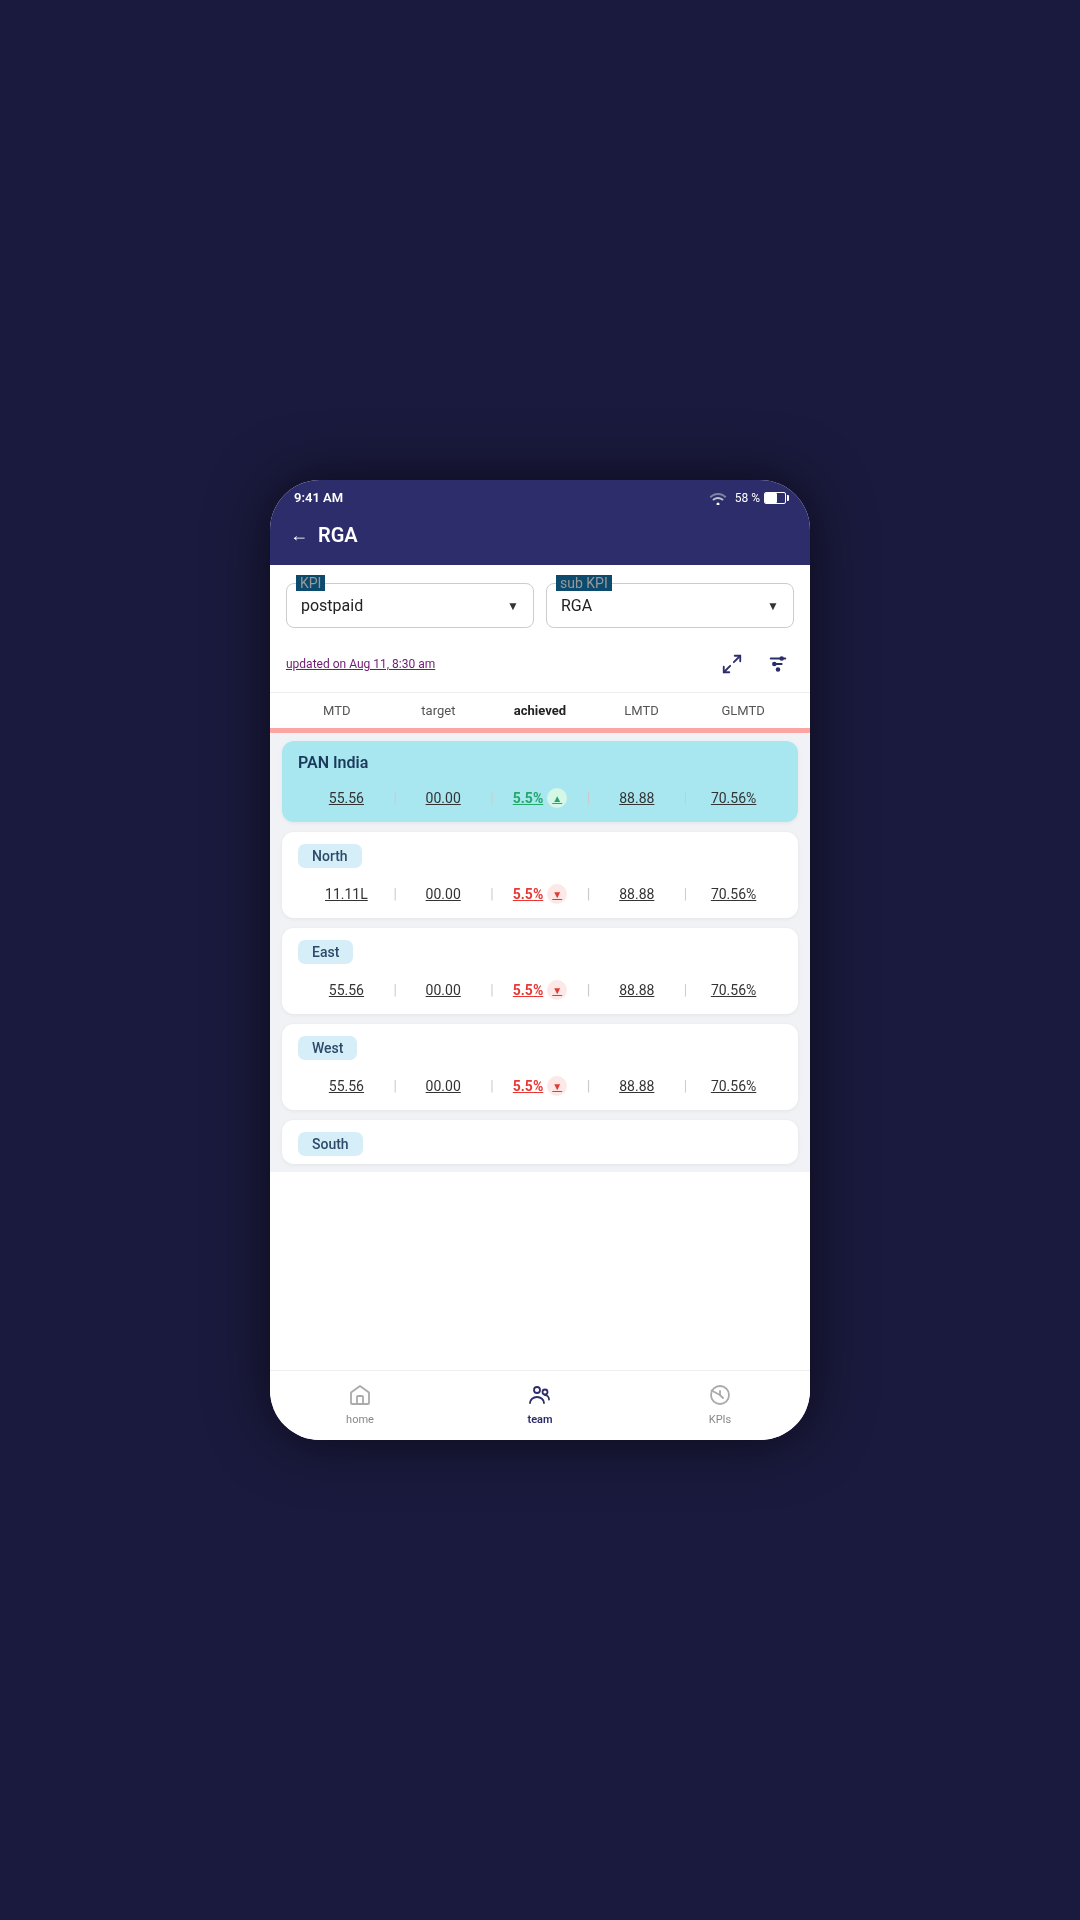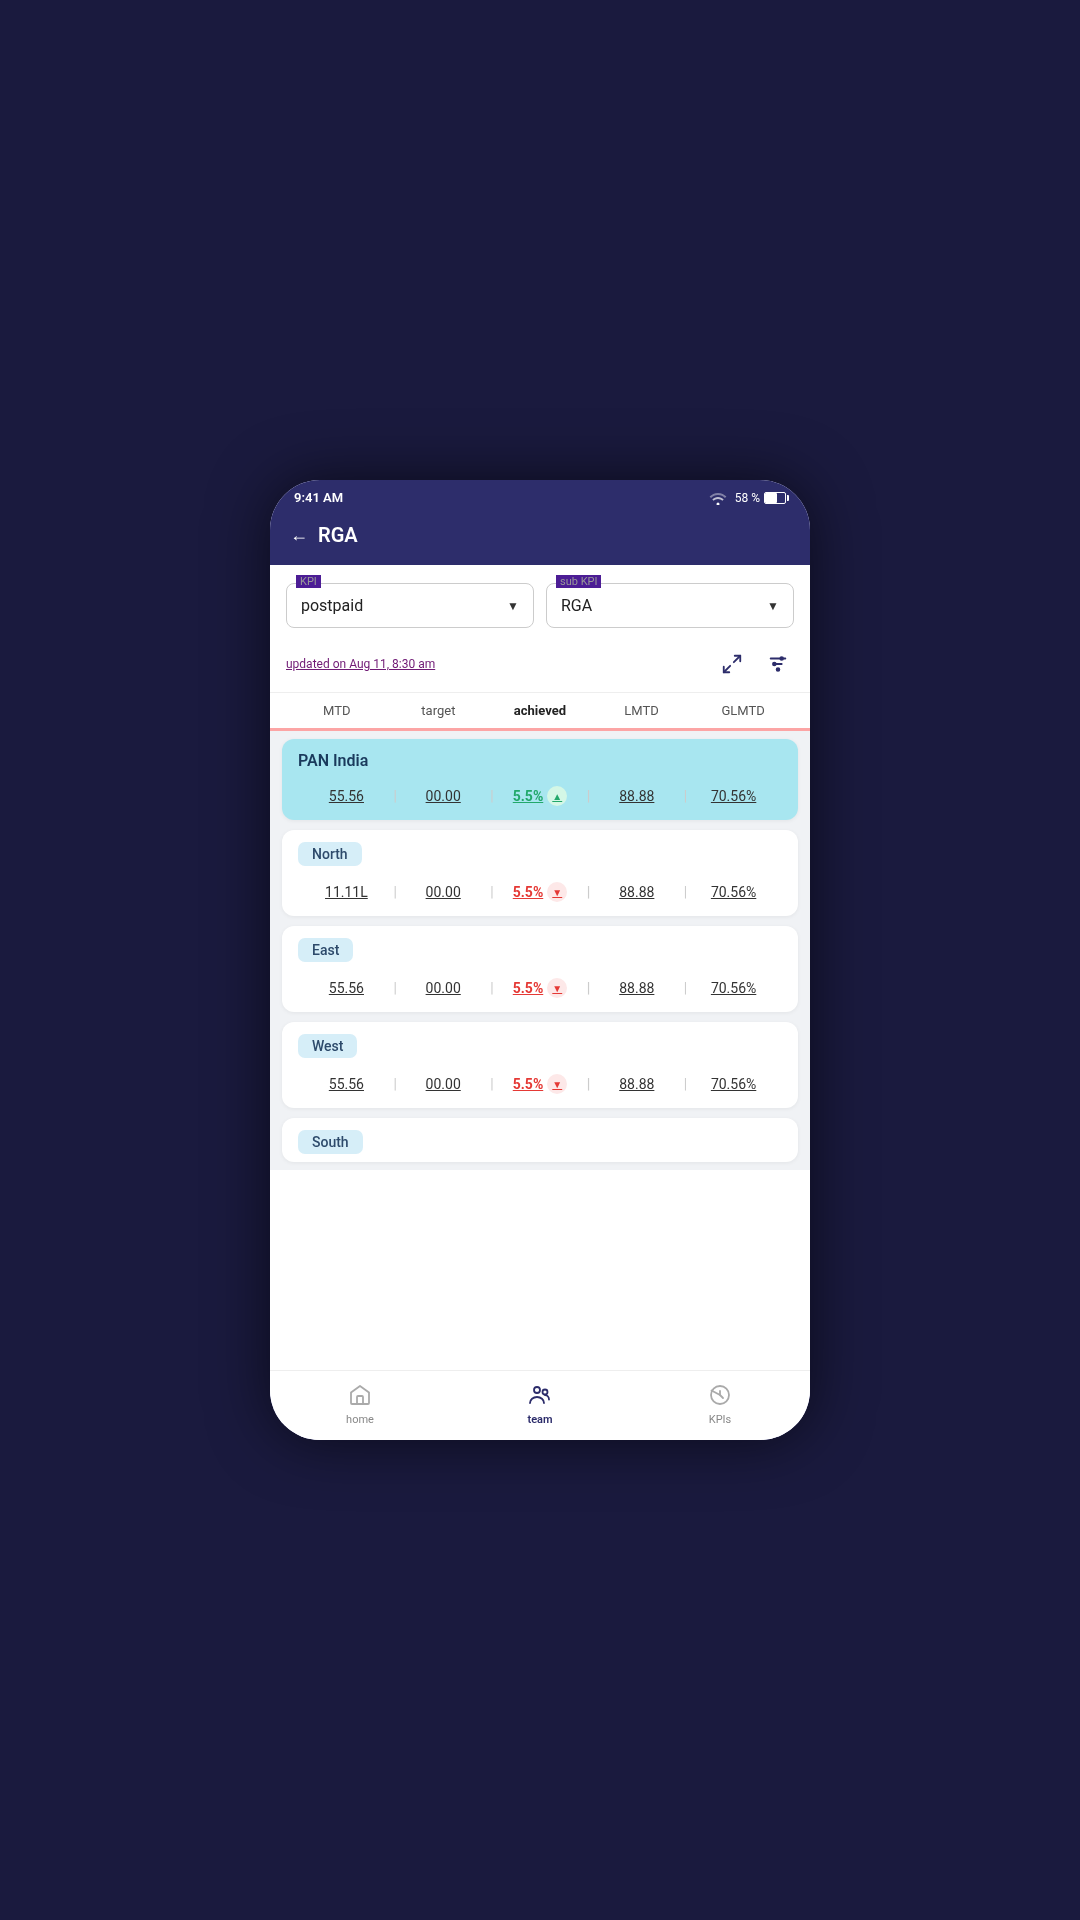--- a/index.html
+++ b/index.html
@@ -123,23 +123,23 @@
       gap: 12px;
     }
     .dropdown-wrapper {
       flex: 1;
       position: relative;
     }
     .dropdown-label {
       position: absolute;
       top: -8px;
       left: 10px;
-      background: #4c1d95;
+      background: #0c4a6e;
       padding: 0 4px;
-      font-size: 11px;
+      font-size: 14px;
       color: #999;
     }
     .dropdown-box {
       border: 1px solid #ccc;
       border-radius: 8px;
       padding: 12px 14px;
       display: flex;
       justify-content: space-between;
       align-items: center;
       font-size: 16px;
@@ -178,21 +178,21 @@
     }
 
     
     .table-header {
       background: white;
       border-top: 1px solid #eee;
       padding: 10px 16px;
       display: flex;
       justify-content: space-around;
       align-items: center;
-      border-bottom: 3px solid #fca5a5;
+      border-bottom: 5px solid #fca5a5;
     }
     .col-header {
       font-size: 13px;
       color: #555;
       font-weight: 400;
       flex: 1;
       text-align: center;
     }
     .col-header.bold {
       font-weight: 700;

